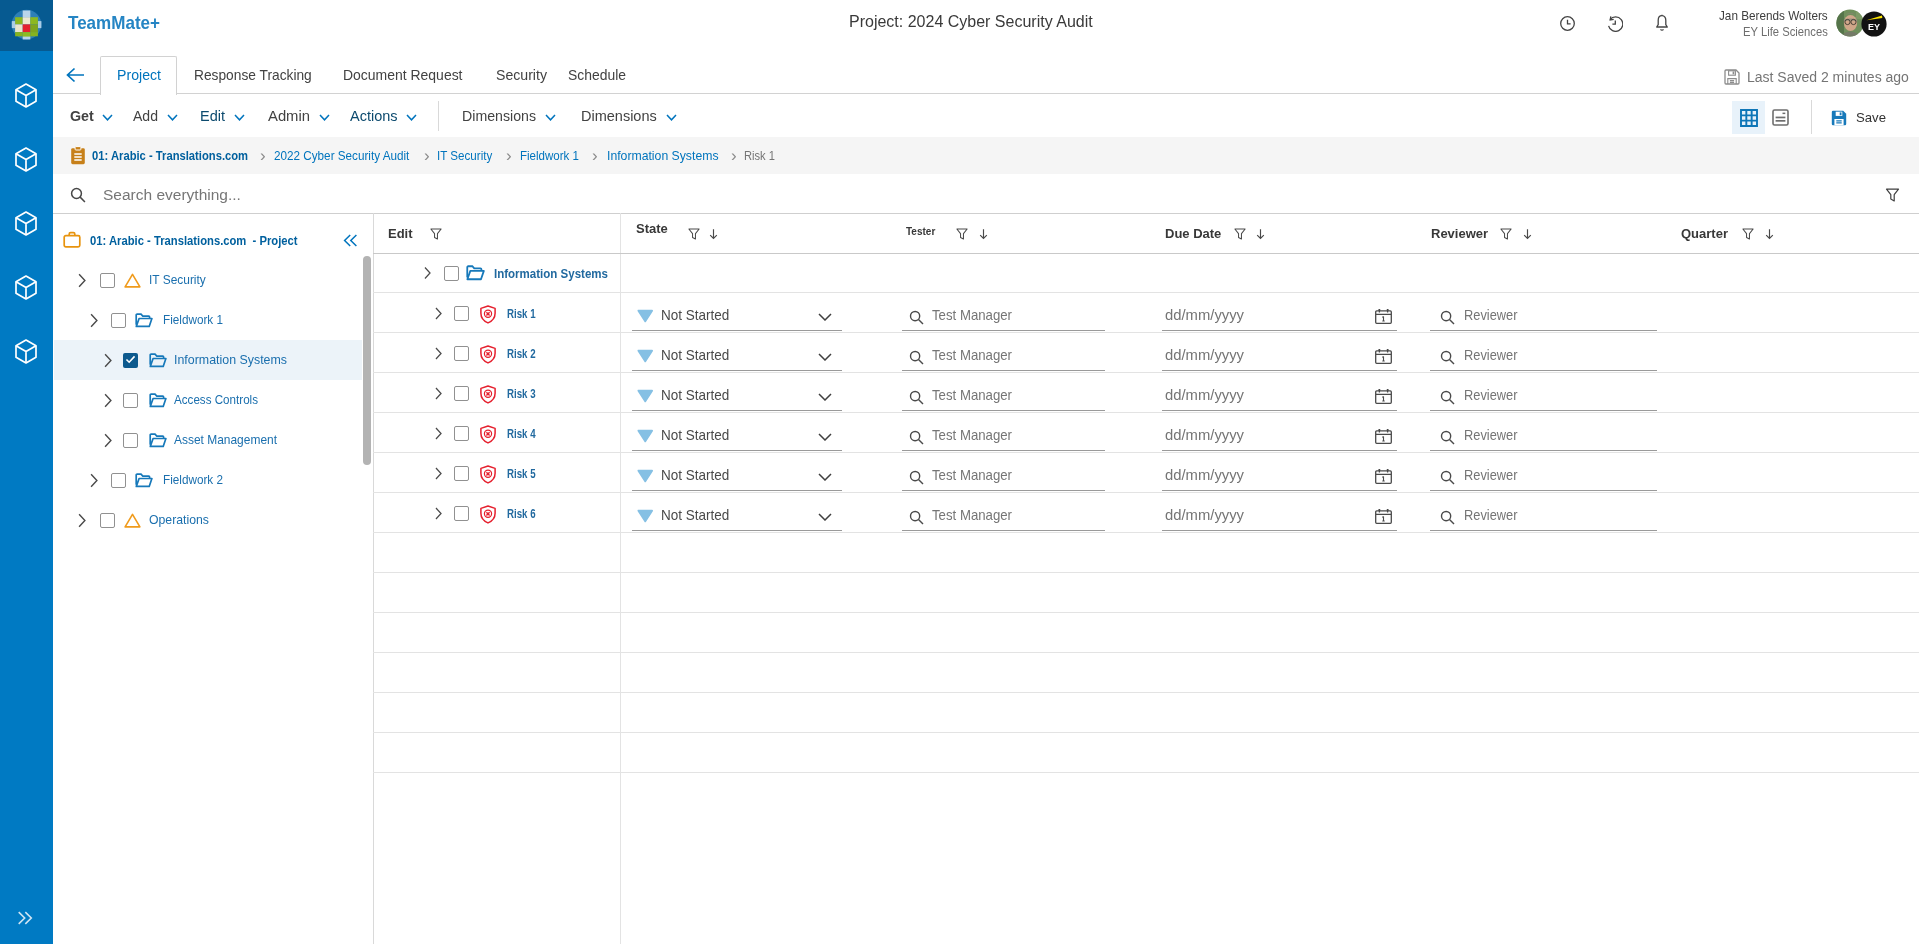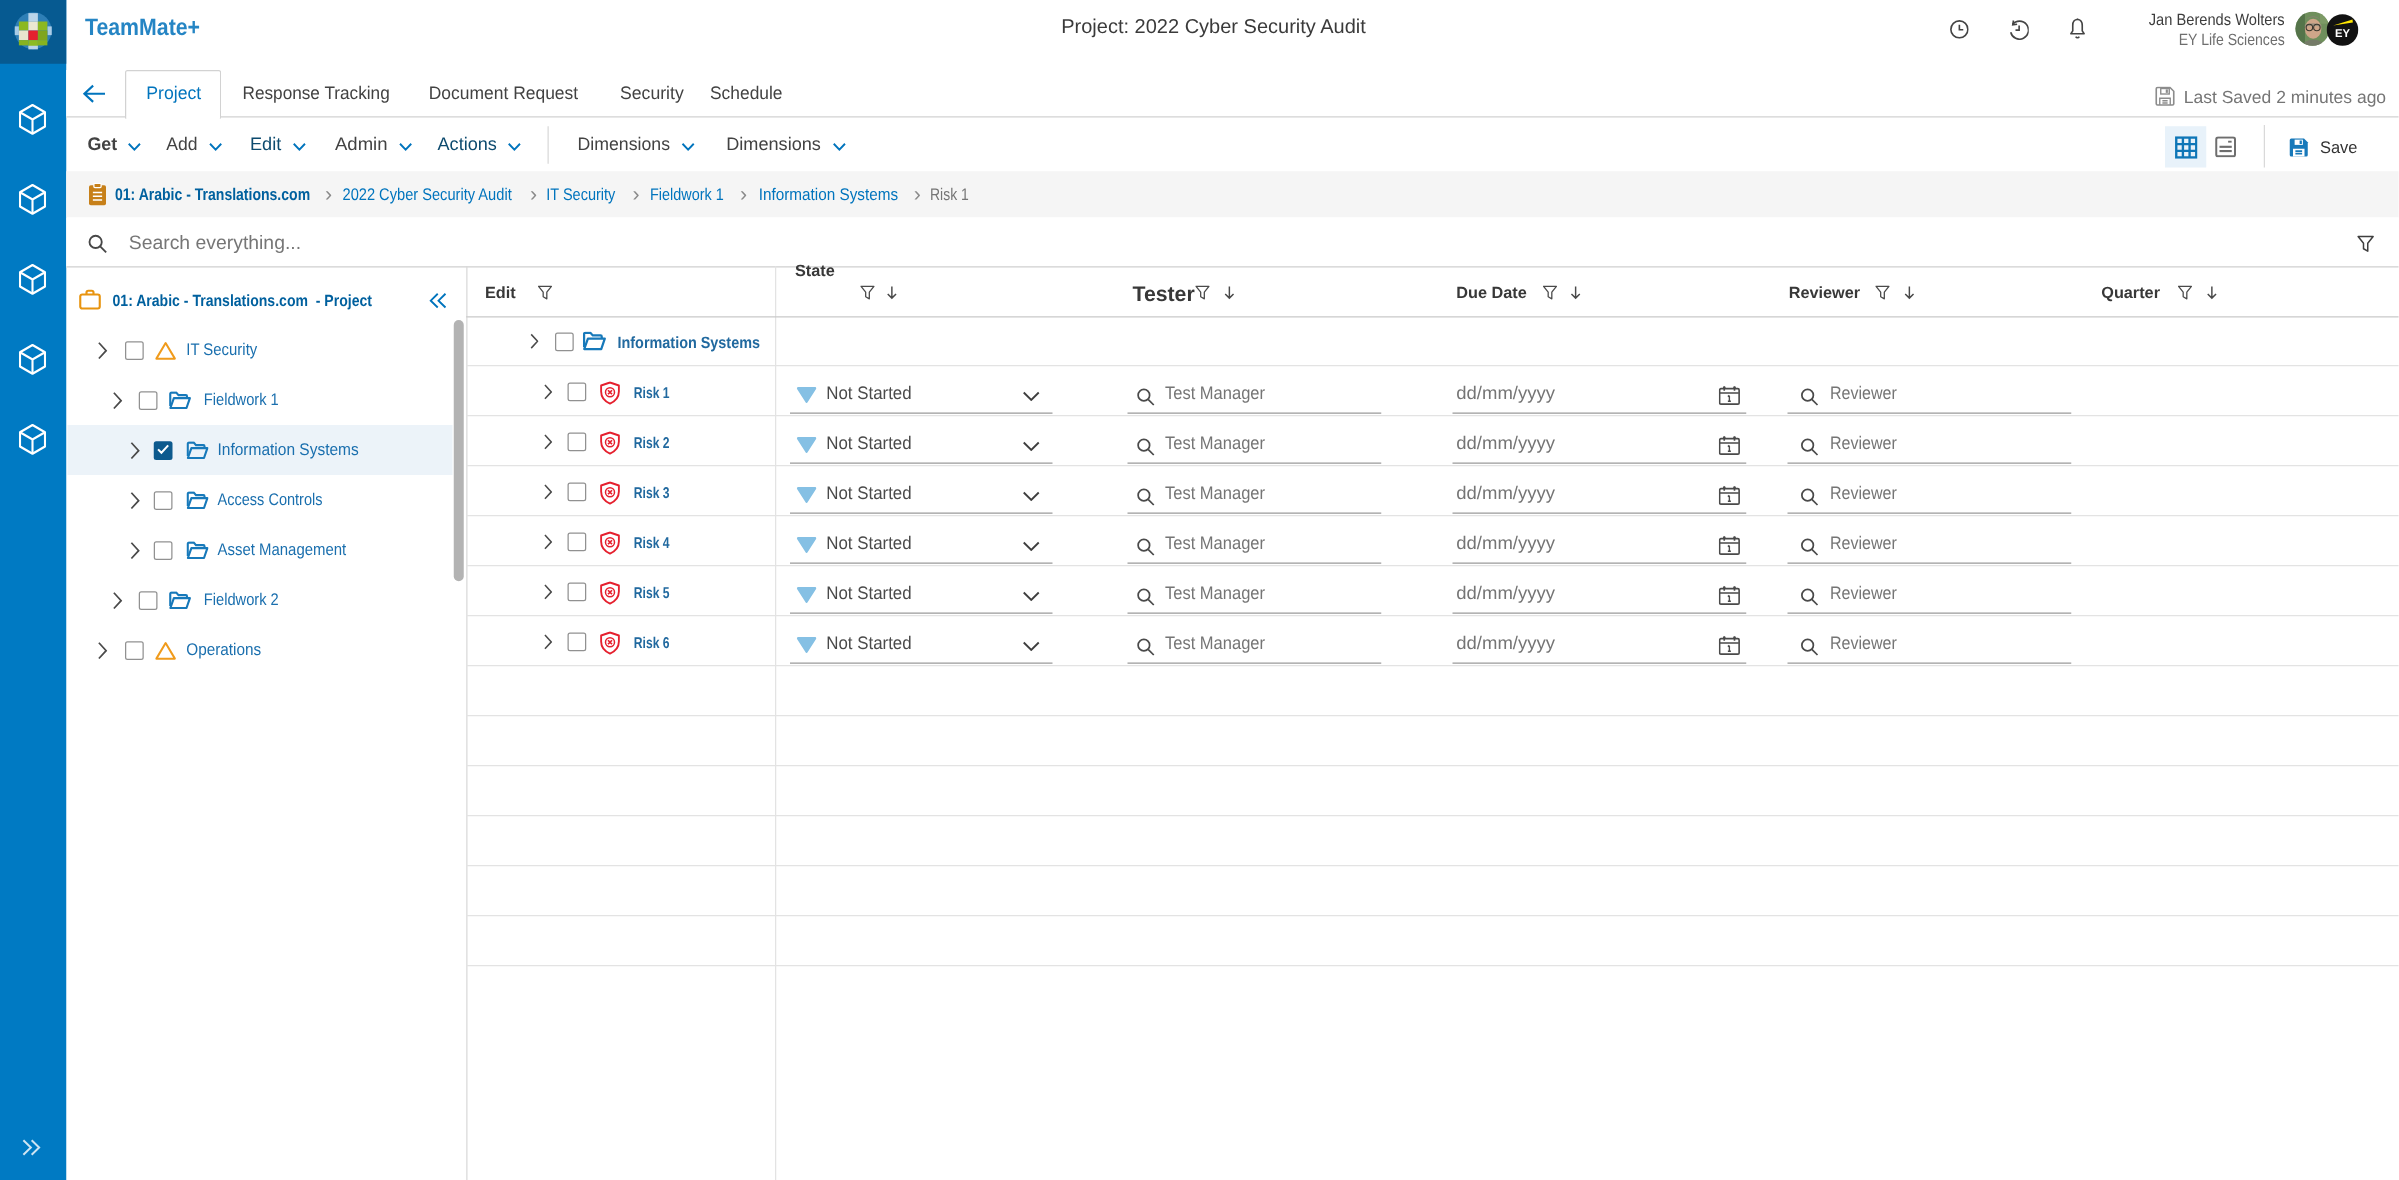--- a/index.html
+++ b/index.html
@@ -156,21 +156,21 @@
 <svg class="abs" style="left:15px;top:339px;color:#fff;" width="22" height="25">
     <use href="#cube"></use>
   </svg>
 
 <svg class="abs" style="left:17px;top:911px;color:#cfe4f2;" width="16" height="14">
     <use href="#dblR"></use>
   </svg>
 
 <div class="txt" style="left:68px;top:11.5px;font-size:19px;color:#2585c4;font-weight:700;transform:scaleX(0.8966);">TeamMate+</div>
 
-<div class="txt" style="left:849.0px;top:13px;font-size:16px;color:#3a3a3a;font-weight:400;">Project: 2022 Cyber Security Audit</div>
+<div class="txt" style="left:849.0px;top:13px;font-size:16px;color:#3a3a3a;font-weight:400;">Project: 2024 Cyber Security Audit</div>
 
 <svg class="abs" style="left:1560px;top:16px;color:#444;" width="15" height="15">
     <use href="#clock"></use>
   </svg>
 
 <svg class="abs" style="left:1607px;top:15px;color:#444;" width="16" height="17">
     <use href="#hist"></use>
   </svg>
 
 <svg class="abs" style="left:1655px;top:14px;color:#444;" width="14" height="18">
@@ -413,31 +413,31 @@
 <div class="abs" style="left:363px;top:256px;width:8px;height:209px;border-radius:4px;background:#b3b3b3"></div>
 <div class="vline" style="left:373px;top:213px;height:731px;background:#d9d9d9"></div>
 <div class="vline" style="left:620px;top:213px;height:731px;background:#e3e3e3"></div>
 <div class="hline" style="left:373px;top:253px;width:1546px;background:#c9c9c9"></div>
 <div class="txt" style="left:388px;top:225.5px;font-size:13px;color:#383838;font-weight:700;">Edit</div>
 
 <svg class="abs" style="left:430px;top:228px;color:#4a4a4a;" width="12" height="12">
     <use href="#funnel"></use>
   </svg>
 
-<div class="txt" style="left:636px;top:209px;font-size:13px;color:#383838;font-weight:700;text-align:center;">State</div>
+<div class="txt" style="left:636px;top:221px;font-size:13px;color:#383838;font-weight:700;text-align:center;">State</div>
 
 <svg class="abs" style="left:688px;top:228px;color:#4a4a4a;" width="12" height="12">
     <use href="#funnel"></use>
   </svg>
 
 <svg class="abs" style="left:709px;top:227.5px;color:#4a4a4a;" width="9" height="12">
     <use href="#arrD"></use>
   </svg>
 
-<div class="txt" style="left:906px;top:225.5px;font-size:17px;color:#383838;font-weight:700;">Tester</div>
+<div class="txt" style="left:906px;top:225.5px;font-size:10px;color:#383838;font-weight:700;">Tester</div>
 
 <svg class="abs" style="left:956px;top:228px;color:#4a4a4a;" width="12" height="12">
     <use href="#funnel"></use>
   </svg>
 
 <svg class="abs" style="left:979px;top:227.5px;color:#4a4a4a;" width="9" height="12">
     <use href="#arrD"></use>
   </svg>
 
 <div class="txt" style="left:1165px;top:225.5px;font-size:13px;color:#383838;font-weight:700;">Due Date</div>

